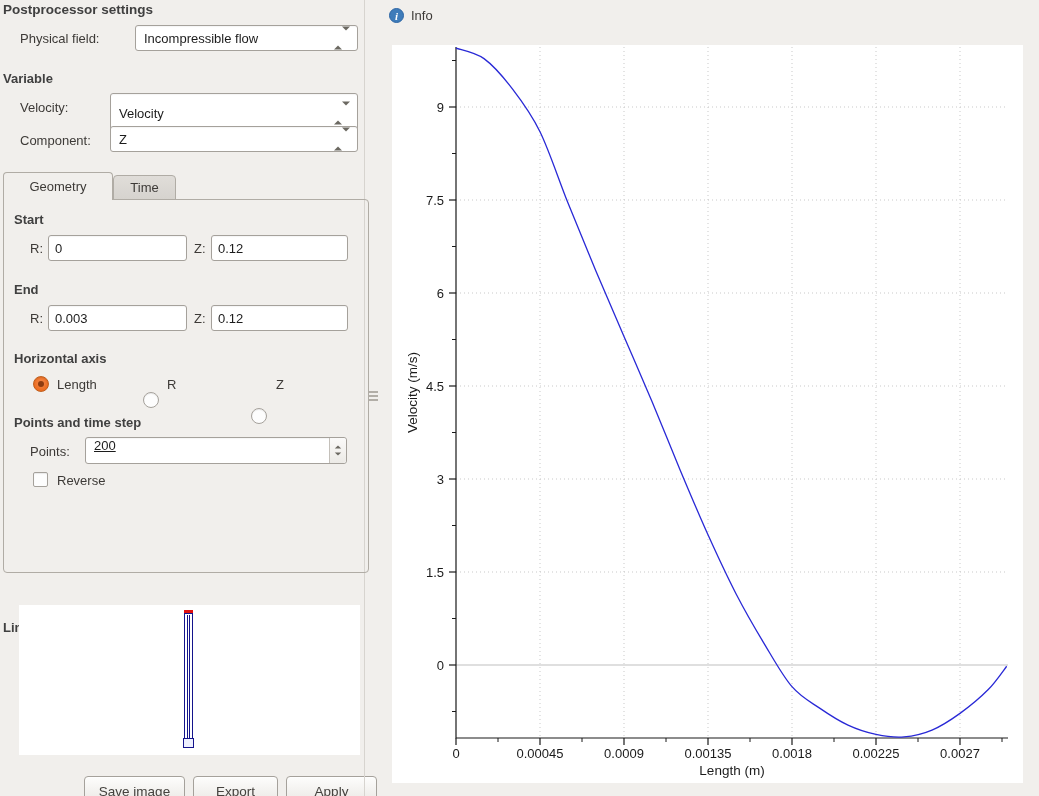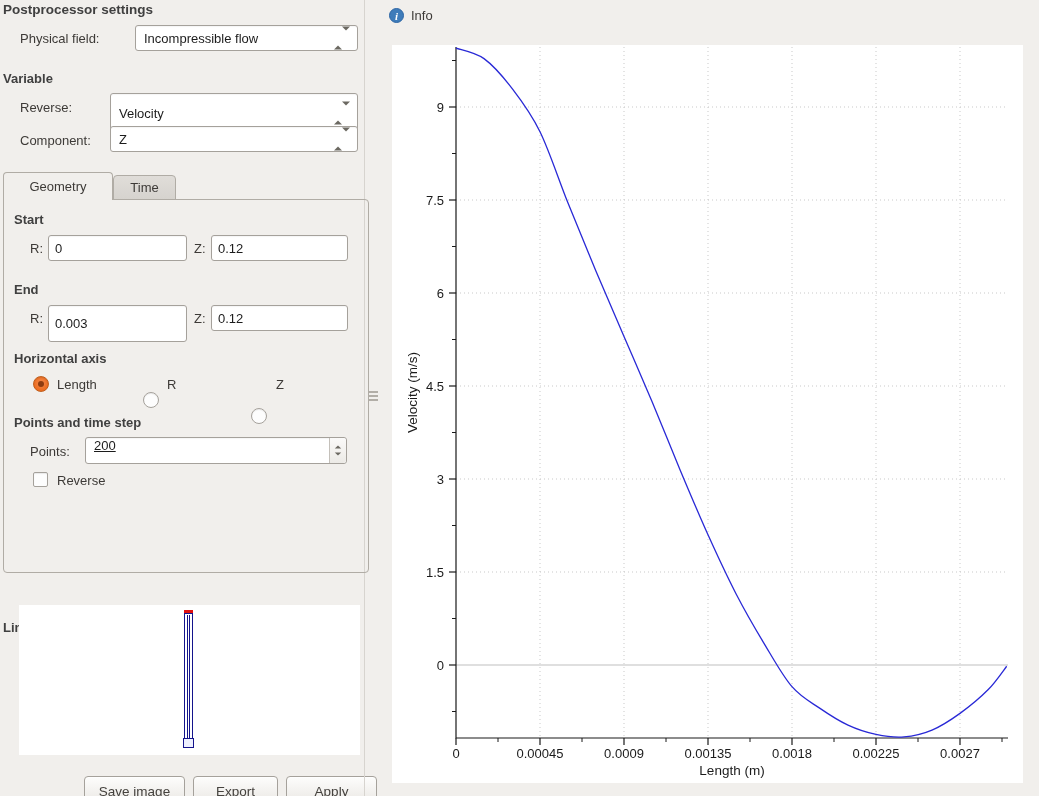--- a/index.html
+++ b/index.html
@@ -79,21 +79,21 @@
 <div class="abs hdr" style="left:3px; top:2px; font-size:13.5px;">Postprocessor settings</div>
 
 <div class="abs lbl" style="left:20px; top:31px;">Physical field:</div>
 <div class="abs combo" style="left:135px; top:25px; width:223px; height:26px;">
   <span>Incompressible flow</span>
   <span class="spins"><span class="tri-up"></span><span class="tri-down"></span></span>
 </div>
 
 <div class="abs hdr" style="left:3px; top:71px;">Variable</div>
 
-<div class="abs lbl" style="left:20px; top:100px;">Reverse:</div>
+<div class="abs lbl" style="left:20px; top:100px;">Velocity:</div>
 <div class="abs combo" style="left:110px; top:93px; width:248px; height:40px;">
   <span>Velocity</span>
   <span class="spins"><span class="tri-up"></span><span class="tri-down"></span></span>
 </div>
 
 <div class="abs lbl" style="left:20px; top:133px;">Component:</div>
 <div class="abs combo" style="left:110px; top:126px; width:248px; height:26px;">
   <span>Z</span>
   <span class="spins"><span class="tri-up"></span><span class="tri-down"></span></span>
 </div>
@@ -114,21 +114,21 @@
   <span>0</span>
 </div>
 <div class="abs lbl" style="left:194px; top:241px;">Z:</div>
 <div class="abs tfield" style="left:211px; top:235px; width:137px; height:26px;">
   <span>0.12</span>
 </div>
 
 <div class="abs hdr" style="left:14px; top:282px;">End</div>
 
 <div class="abs lbl" style="left:30px; top:311px;">R:</div>
-<div class="abs tfield" style="left:48px; top:305px; width:139px; height:37px;">
+<div class="abs tfield" style="left:48px; top:305px; width:139px; height:26px;">
   <span>0.003</span>
 </div>
 <div class="abs lbl" style="left:194px; top:311px;">Z:</div>
 <div class="abs tfield" style="left:211px; top:305px; width:137px; height:26px;">
   <span>0.12</span>
 </div>
 
 <div class="abs hdr" style="left:14px; top:351px;">Horizontal axis</div>
 
 <div class="abs radio-circle sel" style="left:33px; top:376px;"></div>

